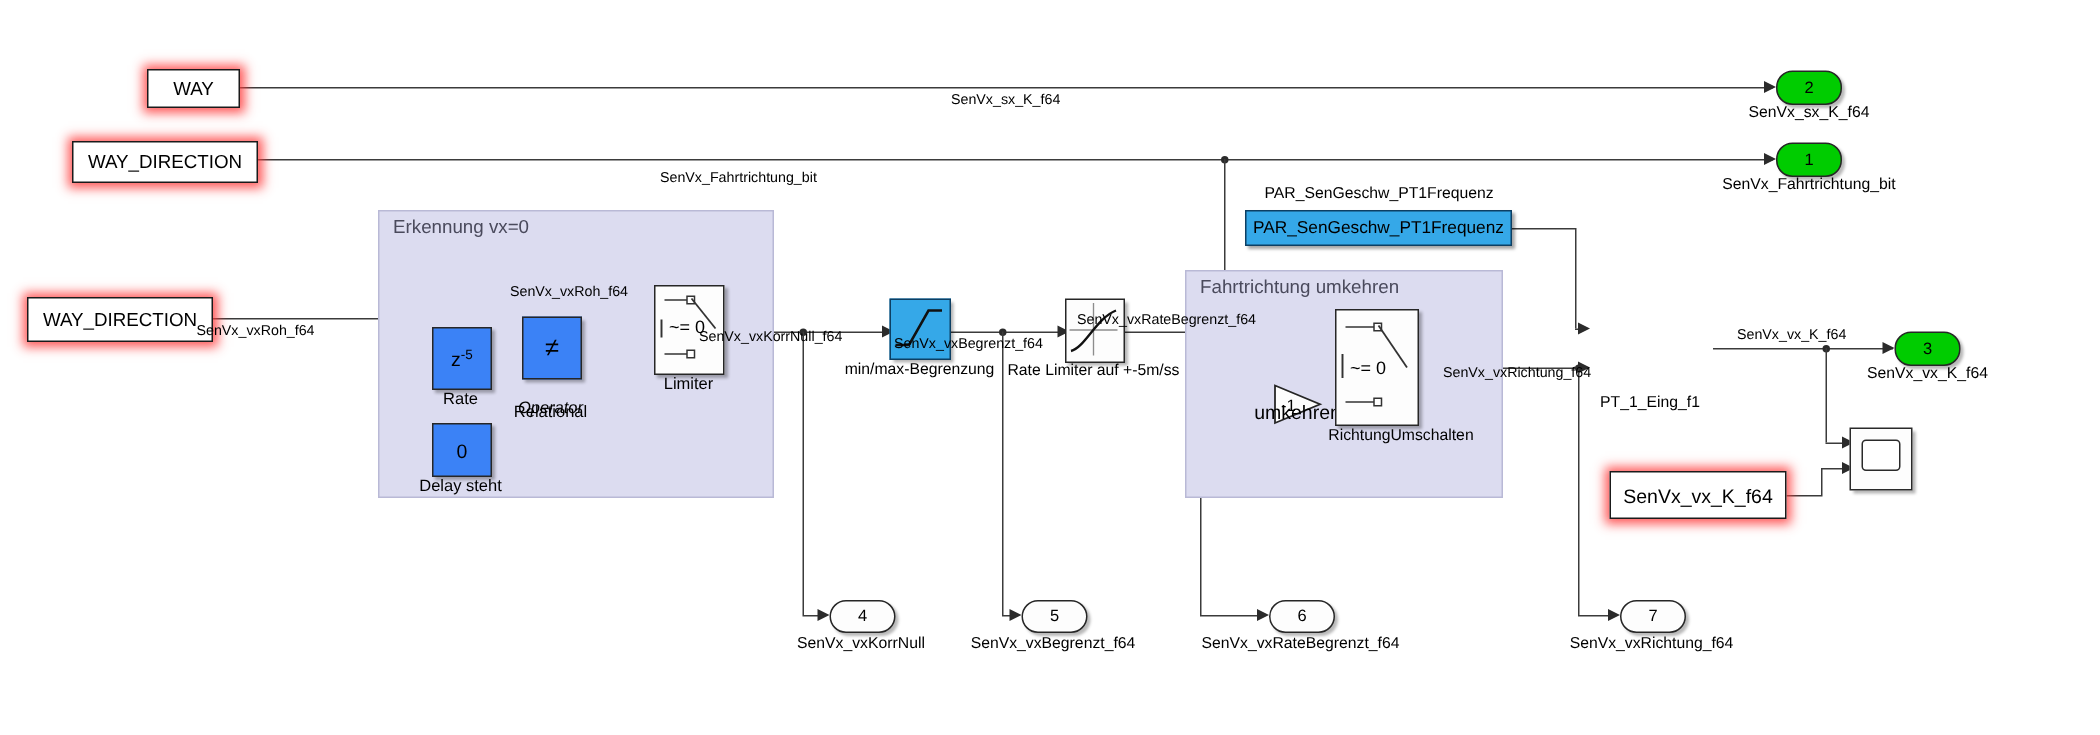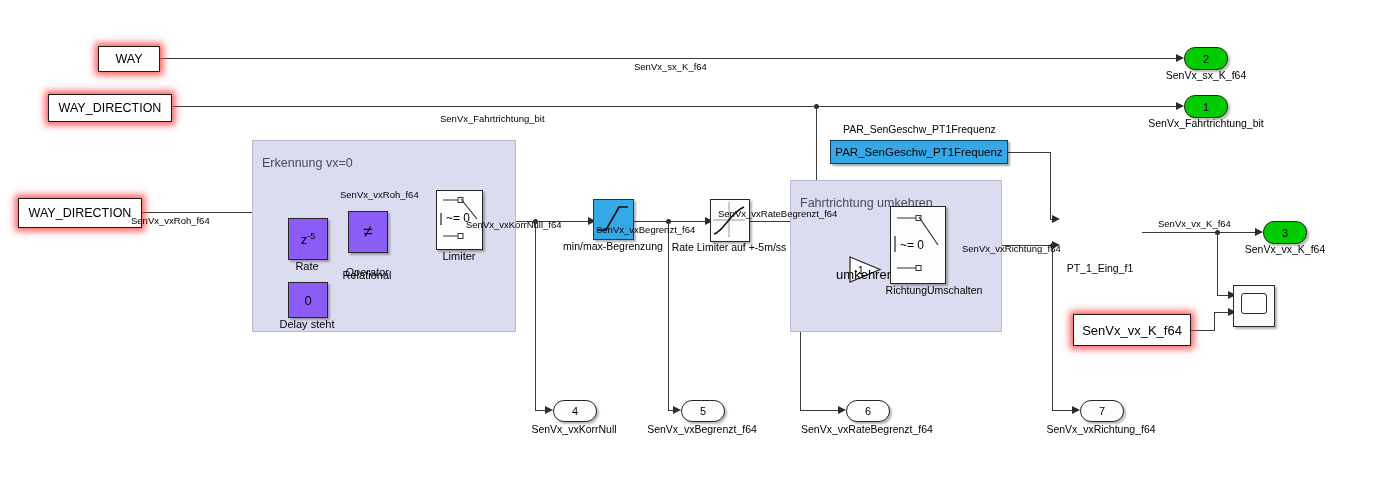--- a/index.html
+++ b/index.html
@@ -10,30 +10,30 @@
   .wire{position:absolute;background:#3b3b3b;}
   .wh{height:1px;}
   .wv{width:1px;}
   .dot{position:absolute;width:5px;height:5px;border-radius:50%;background:#2b2b2b;}
   .arrow{position:absolute;width:0;height:0;border-top:4.5px solid transparent;
          border-bottom:4.5px solid transparent;border-left:8px solid #2b2b2b;}
 
   
   .lbl{position:absolute;font-size:9.5px;color:#000;white-space:nowrap;line-height:11px;}
   .lbl-blk{position:absolute;font-size:11px;color:#000;white-space:nowrap;text-align:center;line-height:13px;}
-  .lbl-sub{position:absolute;font-size:12.5px;color:#4a4a5c;white-space:nowrap;margin-top:12px;}
+  .lbl-sub{position:absolute;font-size:12.5px;color:#4a4a5c;white-space:nowrap;}
 
   
   .redblk{position:absolute;background:#ffffff;border:1.6px solid #1a1a1a;
           box-shadow:0 0 7px 3px rgba(255,60,60,.85);
           display:flex;align-items:center;justify-content:center;
           font-size:12.5px;color:#000;white-space:nowrap;}
 
   
-  .wblk{position:absolute;background:#8b5cf6;border:1.3px solid #262626;
+  .wblk{position:absolute;background:#3b82f6;border:1.3px solid #262626;
         box-shadow:2px 2px 2px rgba(0,0,0,.30);
         display:flex;align-items:center;justify-content:center;
         font-size:13px;color:#000;}
 
   
   .blueblk{position:absolute;background:#35a8e8;border:1.4px solid #0d3f63;
            box-shadow:2px 2px 2px rgba(0,0,0,.35);
            display:flex;align-items:center;justify-content:center;
            font-size:11.5px;color:#000;white-space:nowrap;}
 

